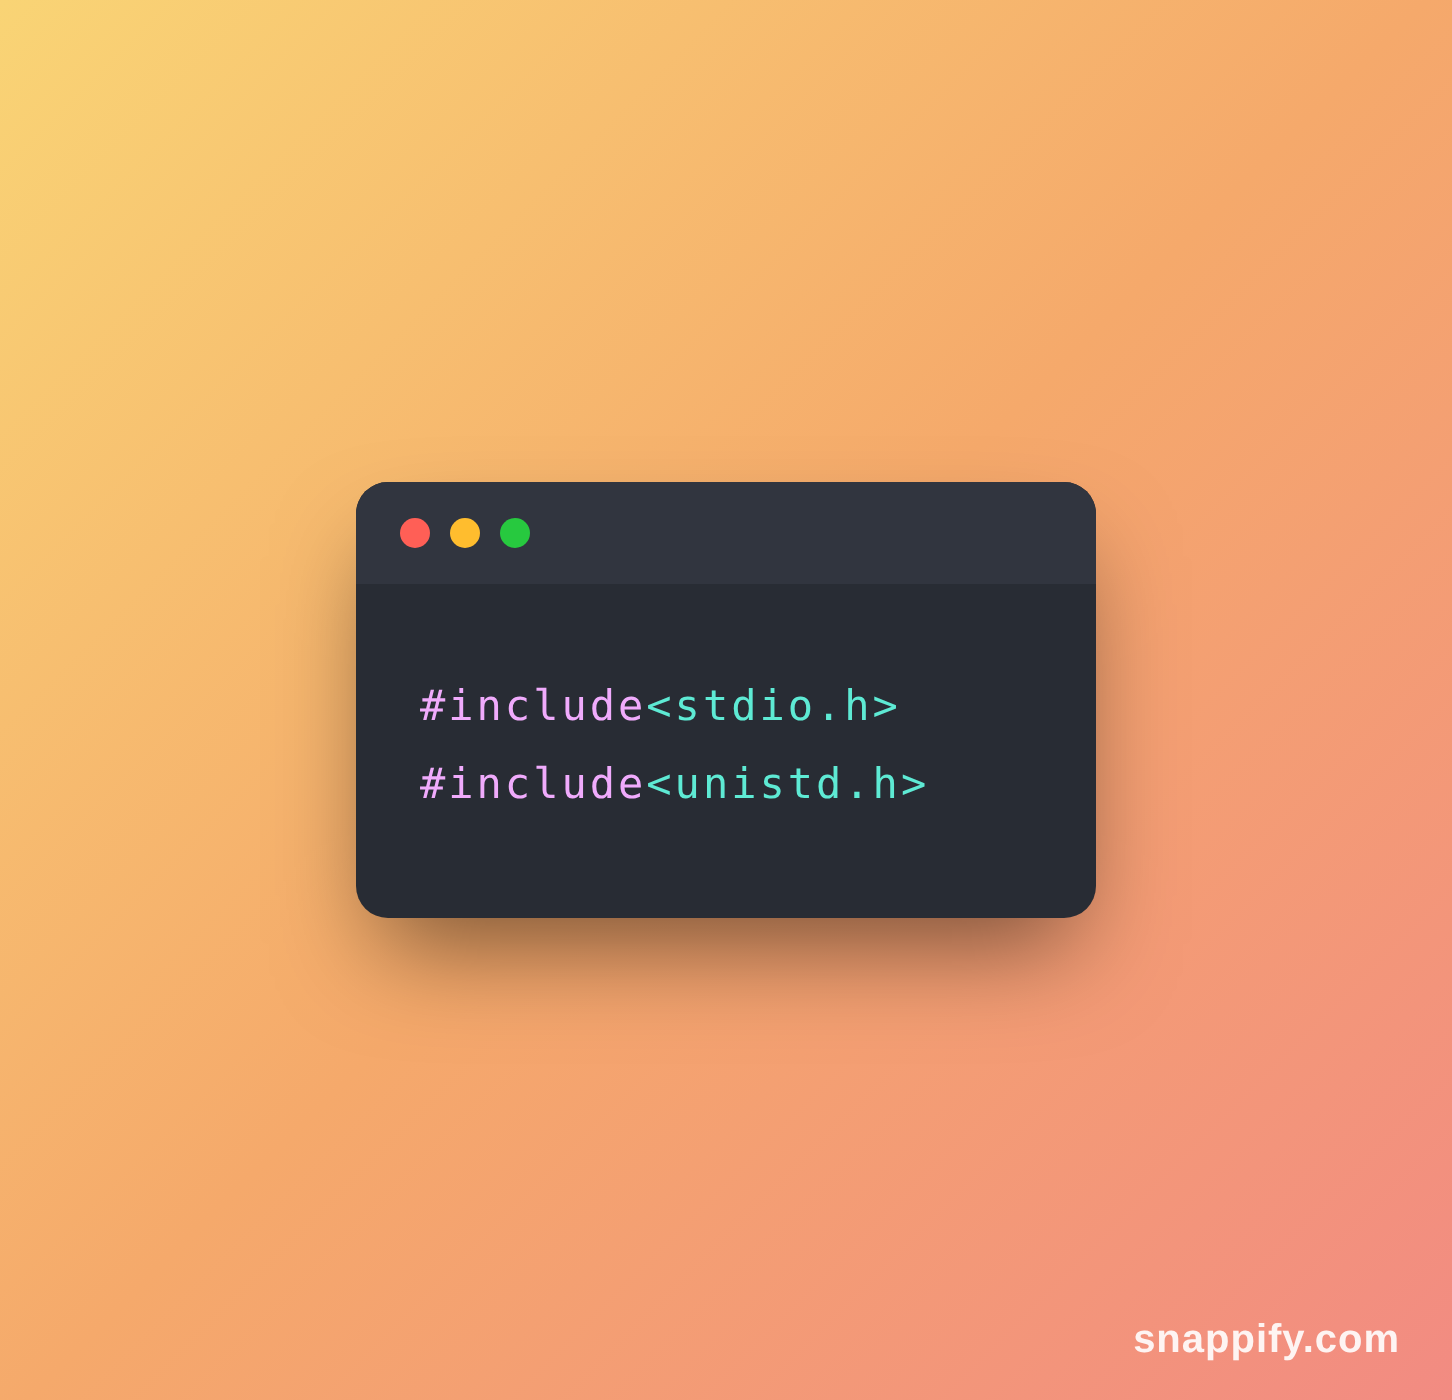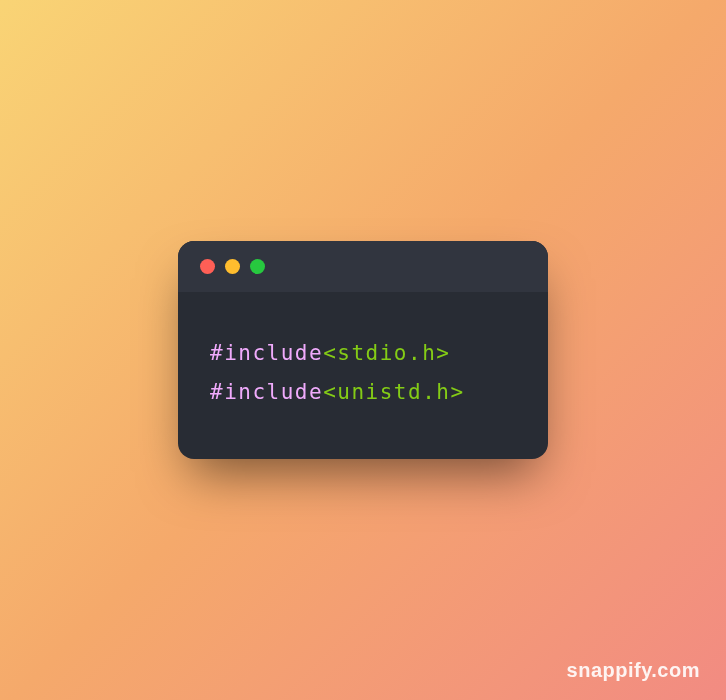--- a/index.html
+++ b/index.html
@@ -62,21 +62,21 @@
       line-height: 1.85;
       letter-spacing: 1.5px;
       white-space: nowrap;
     }
     
     .preprocessor {
       color: #f0abfc;
     }
     
     .include-path {
-      color: #84cc16;
+      color: #5eead4;
     }
     
     .watermark {
       position: absolute;
       bottom: 18px;
       right: 26px;
       color: rgba(255, 255, 255, 0.9);
       font-family: -apple-system, BlinkMacSystemFont, 'Segoe UI', sans-serif;
       font-size: 20px;
       font-weight: 600;

